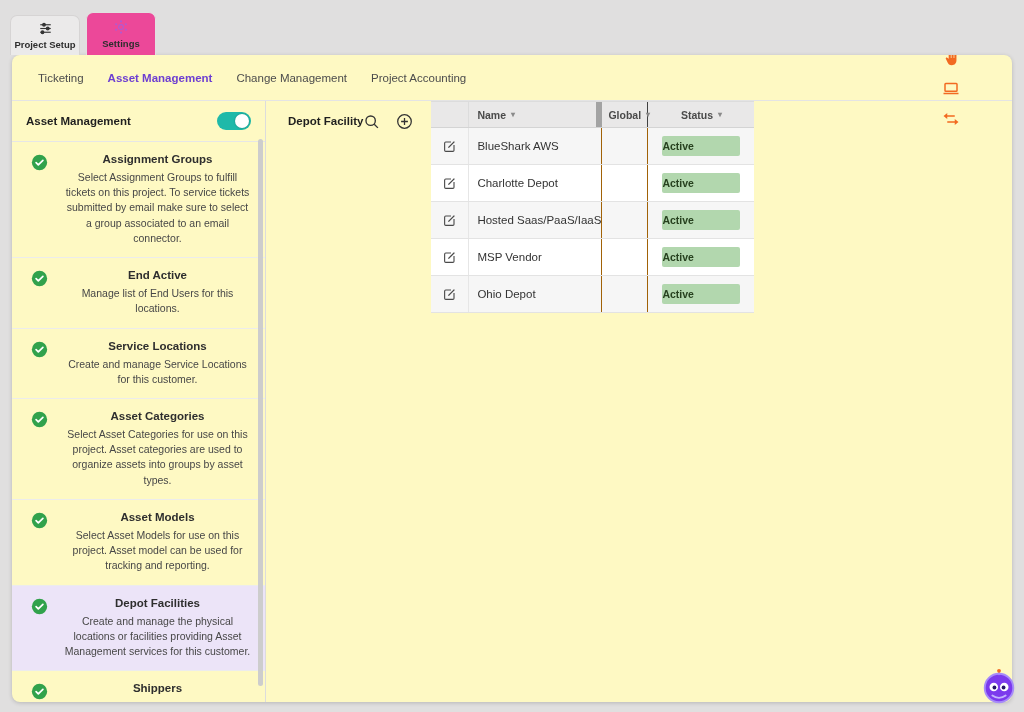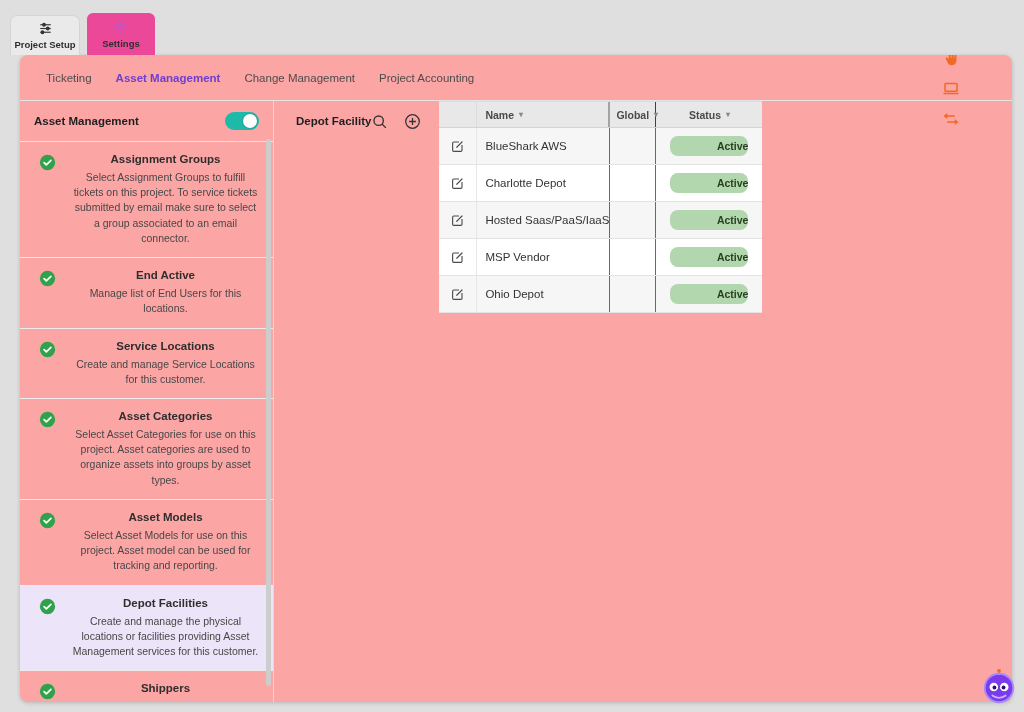--- a/index.html
+++ b/index.html
@@ -27,22 +27,22 @@
     border:1px solid #d6d4d4;border-bottom:none;
     display:flex;flex-direction:column;align-items:center;justify-content:center;gap:3px;
     cursor:pointer;
   }
   .win-tab.active{background:#ec4899;height:43px;border-color:#e2e0e0;}
   .wt-label{font-size:9.5px;font-weight:bold;color:#2e2e2e;}
   .wt-icon{display:flex;align-items:center;justify-content:center;height:15px;}
   
   .card{
     position:absolute;left:12px;right:12px;top:55px;bottom:10px;
-    background:#fca5a5;border-radius:8px;box-shadow:0 1px 4px rgba(0,0,0,.18);
-    overflow:hidden;display:flex;flex-direction:column;margin-left:8px;
+    background:#fef9c3;border-radius:8px;box-shadow:0 1px 4px rgba(0,0,0,.18);
+    overflow:hidden;display:flex;flex-direction:column;
   }
   .nav-bar{height:46px;display:flex;align-items:center;justify-content:space-between;
     padding:0 18px 0 26px;border-bottom:1px solid #e4e4e4;flex:0 0 auto;}
   .nav-tabs{display:flex;gap:24px;align-items:center;}
   .nav-tab{font-size:11.5px;color:#4c4c4c;cursor:pointer;}
   .nav-tab.active{color:var(--accent-purple);font-weight:bold;}
   .nav-right{display:flex;align-items:center;gap:12px;flex-direction:column;}
   .active-settings{font-size:11.5px;font-weight:bold;color:#1f1f1f;margin-right:2px;}
   .oicon{display:flex;align-items:center;cursor:pointer;}
   
@@ -63,29 +63,29 @@
   .main-panel{flex:1;display:flex;flex-direction:row;min-width:0;}
   .main-header{height:40px;flex:0 0 auto;display:flex;align-items:center;justify-content:space-between;padding:0 18px 0 22px;}
   .main-title{font-size:11.5px;font-weight:bold;color:#1f1f1f;}
   .mh-icons{display:flex;align-items:center;gap:16px;}
   .mh-icons .oicon{cursor:pointer;}
   .table{margin-right:16px;border-top:1px solid #dcdcdc;}
   .thead{display:flex;background:#e9e8e8;border-bottom:1px solid #d4d4d4;height:26px;align-items:center;}
   .th{font-size:10.5px;font-weight:bold;color:#4a4a4a;display:flex;align-items:center;height:100%;}
   .sortable::after{content:"▾";font-size:8px;color:#8a8a8a;margin-left:5px;}
   .tc-icon{width:38px;flex:0 0 38px;display:flex;align-items:center;justify-content:center;border-right:1px solid #dcdcdc;}
-  .tc-name{flex:1;padding-left:8px;border-right:2px solid #a3a3a3;min-width:0;}
+  .tc-name{flex:1;padding-left:8px;border-right:6px solid #a3a3a3;min-width:0;}
   .tc-global{width:46px;flex:0 0 46px;padding-left:6px;border-right:1px solid #404040;}
   .tc-status{width:106px;flex:0 0 106px;display:flex;align-items:center;justify-content:center;}
   .trow{display:flex;height:37px;align-items:stretch;border-bottom:1px solid #e3e3e3;background:#fff;}
   .trow:nth-child(even){background:#f6f6f6;}
   .trow .tc-icon,.trow .tc-name,.trow .tc-global{display:flex;align-items:center;border-right:1px solid #a16207;}
   .trow .tc-icon{border-right:1px solid #e6e6e6;}
   .row-name{font-size:11.5px;color:#333;white-space:nowrap;overflow:hidden;text-overflow:ellipsis;}
-  .pill{display:inline-block;width:78px;text-align:right;padding:4px 0;border-radius:8px;
+  .pill{display:inline-block;width:78px;text-align:left;padding:4px 0;border-radius:2px;
     background:var(--pill-bg);color:var(--pill-text);font-size:10.5px;font-weight:bold;cursor:pointer;}
   .edit-btn{display:flex;align-items:center;justify-content:center;cursor:pointer;}
   
   .mascot{position:absolute;right:6px;bottom:6px;width:38px;height:38px;cursor:pointer;z-index:5;}
 </style>
 </head>
 <body>
 
 <div class="top-tabs">
   <div class="win-tab">

